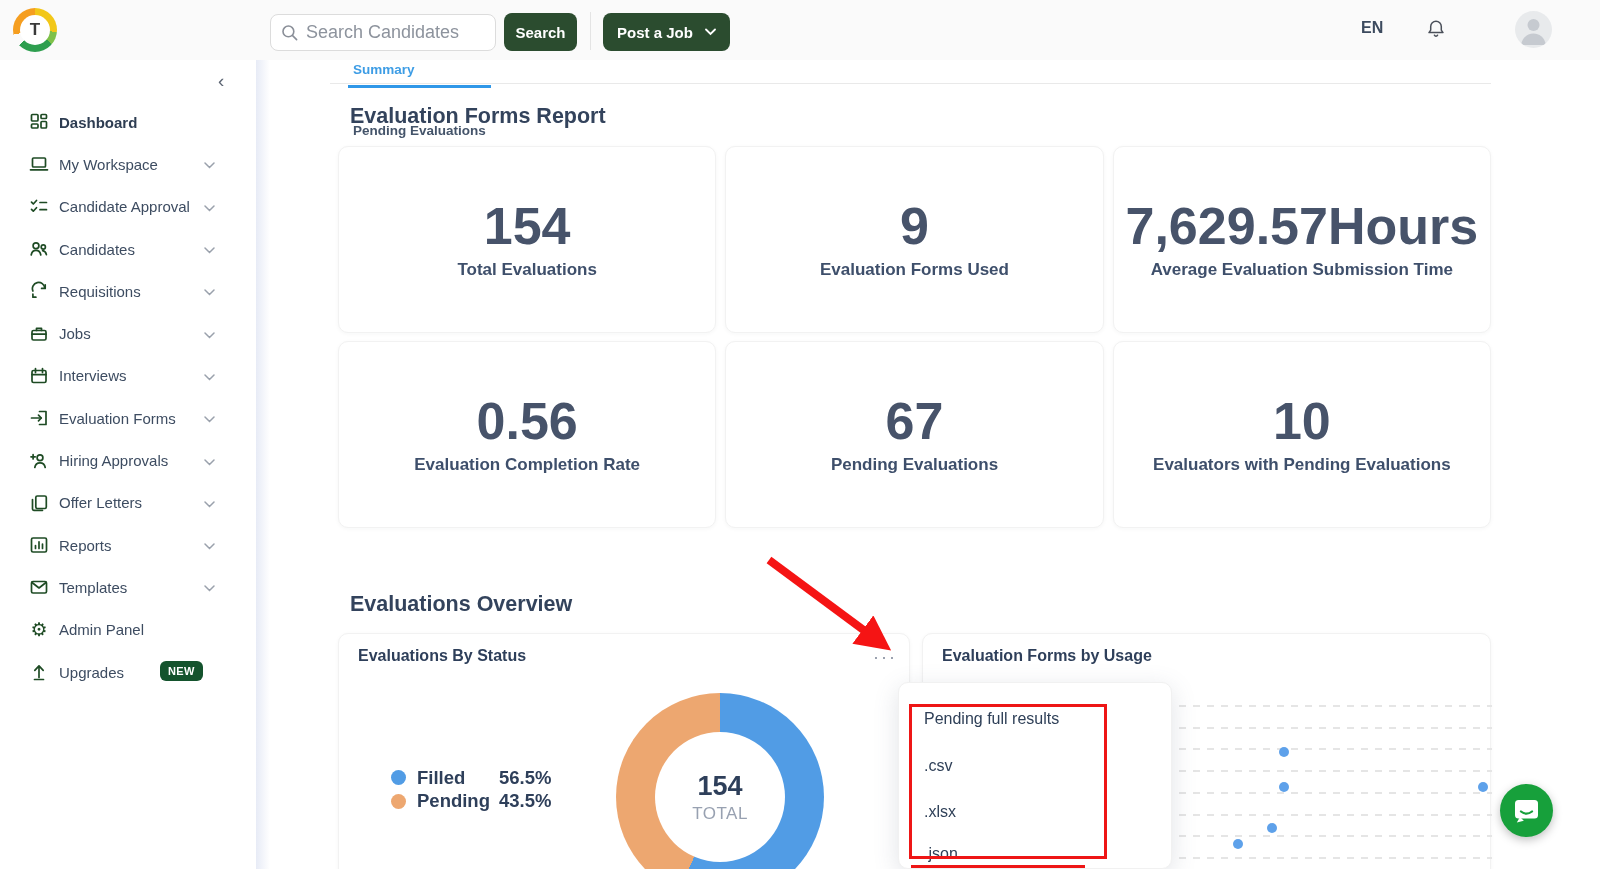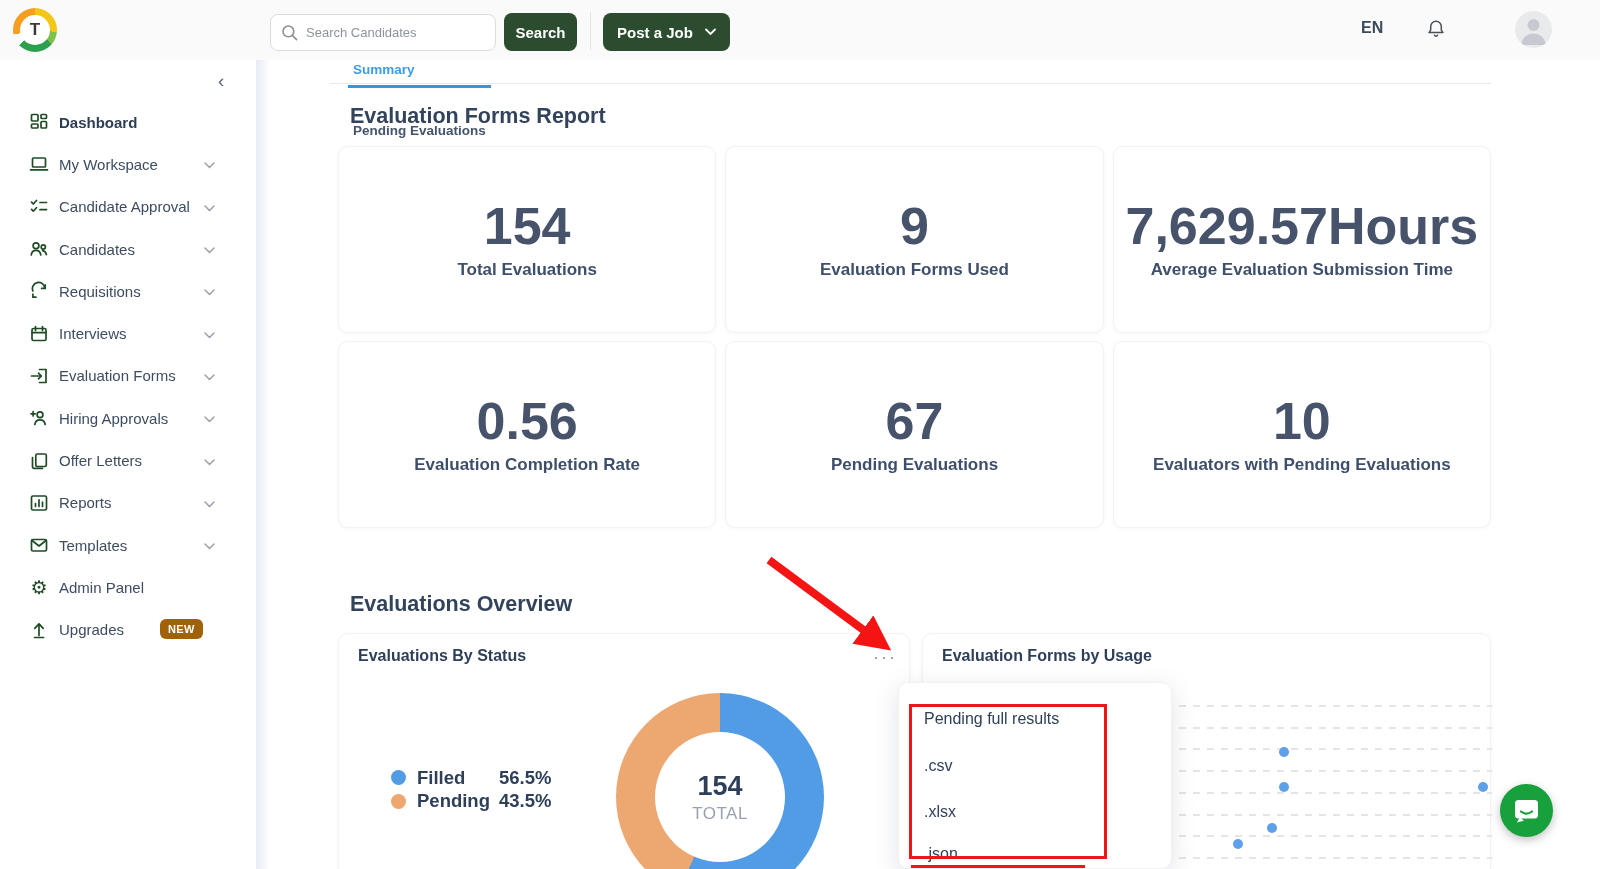--- a/index.html
+++ b/index.html
@@ -9,21 +9,21 @@
   
   .topbar { position:absolute; left:0; top:0; width:1600px; height:60px; background:#fafafa; z-index:5; }
   .logo { position:absolute; left:13px; top:8px; width:44px; height:44px; border-radius:50%;
     background:conic-gradient(#f2c718 0 95deg, #7ec14a 95deg 130deg, #2e9e4f 130deg 225deg, #fafafa 225deg 258deg, #f59e20 258deg 360deg); }
   .logo-inner { position:absolute; left:7px; top:7px; width:30px; height:30px; border-radius:50%;
     background:#fff; display:flex; align-items:center; justify-content:center;
     font-weight:700; font-size:17px; color:#3a3a3a; }
   .search-box { position:absolute; left:270px; top:14px; width:226px; height:37px; background:#fff;
     border:1px solid #dcdcdc; border-radius:8px; display:flex; align-items:center; padding:0 10px; }
   .search-box svg { flex:0 0 auto; margin-right:8px; }
-  .search-box input { border:none; outline:none; width:100%; font-size:13px; color:#4a5568;
+  .search-box input { border:none; outline:none; width:100%; font-size:18px; color:#4a5568;
     font-family:"Liberation Sans", sans-serif; background:transparent; }
   .search-box input::placeholder { color:#8d939d; }
   .btn-green { position:absolute; background:#2b4c2f; color:#fff; border:none; border-radius:8px;
     font-family:"Liberation Sans", sans-serif; font-size:15px; font-weight:700; cursor:pointer;
     display:flex; align-items:center; justify-content:center; }
   .search-btn { left:504px; top:13px; width:73px; height:38px; }
   .topbar-divider { position:absolute; left:590px; top:12px; width:1px; height:38px; background:#e4e4e4; }
   .postjob-btn { left:603px; top:13px; width:127px; height:38px; gap:12px; }
   .lang { position:absolute; left:1361px; top:19px; font-size:16px; font-weight:700; color:#3c4a5e; cursor:pointer;text-align:right; }
   .bell { position:absolute; left:1426px; top:18px; cursor:pointer; }
@@ -36,21 +36,21 @@
     background:linear-gradient(to right, #e7ebf6, rgba(255,255,255,0)); z-index:3; }
   .collapse { position:absolute; left:218px; top:10px; font-size:19px; color:#5b6472; cursor:pointer; }
   .nav { position:absolute; left:0; top:41px; width:256px; }
   .nav-item { position:relative; height:42.3px; display:flex; align-items:center; padding-left:28px; cursor:pointer; }
   .nav-item .nicon { width:22px; height:20px; display:flex; align-items:center; justify-content:center; }
   .nav-item .nicon svg { stroke:#1e4b24; fill:none; stroke-width:1.7; stroke-linecap:round; stroke-linejoin:round; }
   .nav-item .glyph { font-size:19px; color:#1e4b24; line-height:1; }
   .nav-item .nlabel { margin-left:9px; font-size:15px; color:#3d4c61; }
   .nav-item.active .nlabel { font-weight:700; color:#2e3d52; }
   .nav-item .chev { position:absolute; left:204px; }
-  .badge-new { position:absolute; left:160px; top:10px; background:#a16207; color:#fff; font-size:11px;
+  .badge-new { position:absolute; left:160px; top:10px; background:#14532d; color:#fff; font-size:11px;
     font-weight:700; padding:4px 8px; border-radius:6px; letter-spacing:.3px; }
 
   
   .page { position:absolute; left:270px; top:60px; width:1330px; height:809px; background:#fff; overflow:hidden; }
   .tabs { position:absolute; left:78px; top:0; display:flex; gap:33px;flex-direction:column; }
   .tab { font-size:13.5px; font-weight:700; color:#44546a; padding:2px 5px 8px 5px; cursor:pointer; }
   .tab.active { color:#3e9de5; border-bottom:3px solid #2f97e8; }
   .tabs-rule { position:absolute; left:60px; top:23px; width:1161px; height:1px; background:#e9e9e9; }
   .h1 { position:absolute; left:80px; top:44px; font-size:21.5px; font-weight:700; color:#33435c; }
 
@@ -209,20 +209,33 @@
             <path d="M16.2 3.8v3.6h-3.6"></path>
             <path d="M3.9 13.2v3h3"></path>
           </svg>
         </span>
       <span class="nlabel">Requisitions</span>
       <span class="chev"><svg width="11" height="7" viewBox="0 0 11 7">
             <path d="M1 1l4.5 4.5L10 1" fill="none" stroke="#9aa1ac" stroke-width="1.5" stroke-linecap="round"></path>
           </svg></span>
     </div>
 
+    <div class="nav-item">
+      <span class="nicon">
+          <svg width="20" height="20" viewBox="0 0 20 20">
+            <rect x="3" y="6.5" width="14" height="9.5" rx="1.5"></rect>
+            <path d="M7.5 6.5V4.3h5v2.2"></path>
+            <path d="M3 10.2h14"></path>
+          </svg>
+        </span>
+      <span class="nlabel">Jobs</span>
+      <span class="chev"><svg width="11" height="7" viewBox="0 0 11 7">
+            <path d="M1 1l4.5 4.5L10 1" fill="none" stroke="#9aa1ac" stroke-width="1.5" stroke-linecap="round"></path>
+          </svg></span>
+    </div>
 
     <div class="nav-item">
       <span class="nicon">
           <svg width="20" height="20" viewBox="0 0 20 20">
             <rect x="3" y="4.5" width="14" height="12" rx="1.5"></rect>
             <path d="M6.5 2.5v4M13.5 2.5v4M3 8.6h14"></path>
           </svg>
         </span>
       <span class="nlabel">Interviews</span>
       <span class="chev"><svg width="11" height="7" viewBox="0 0 11 7">

